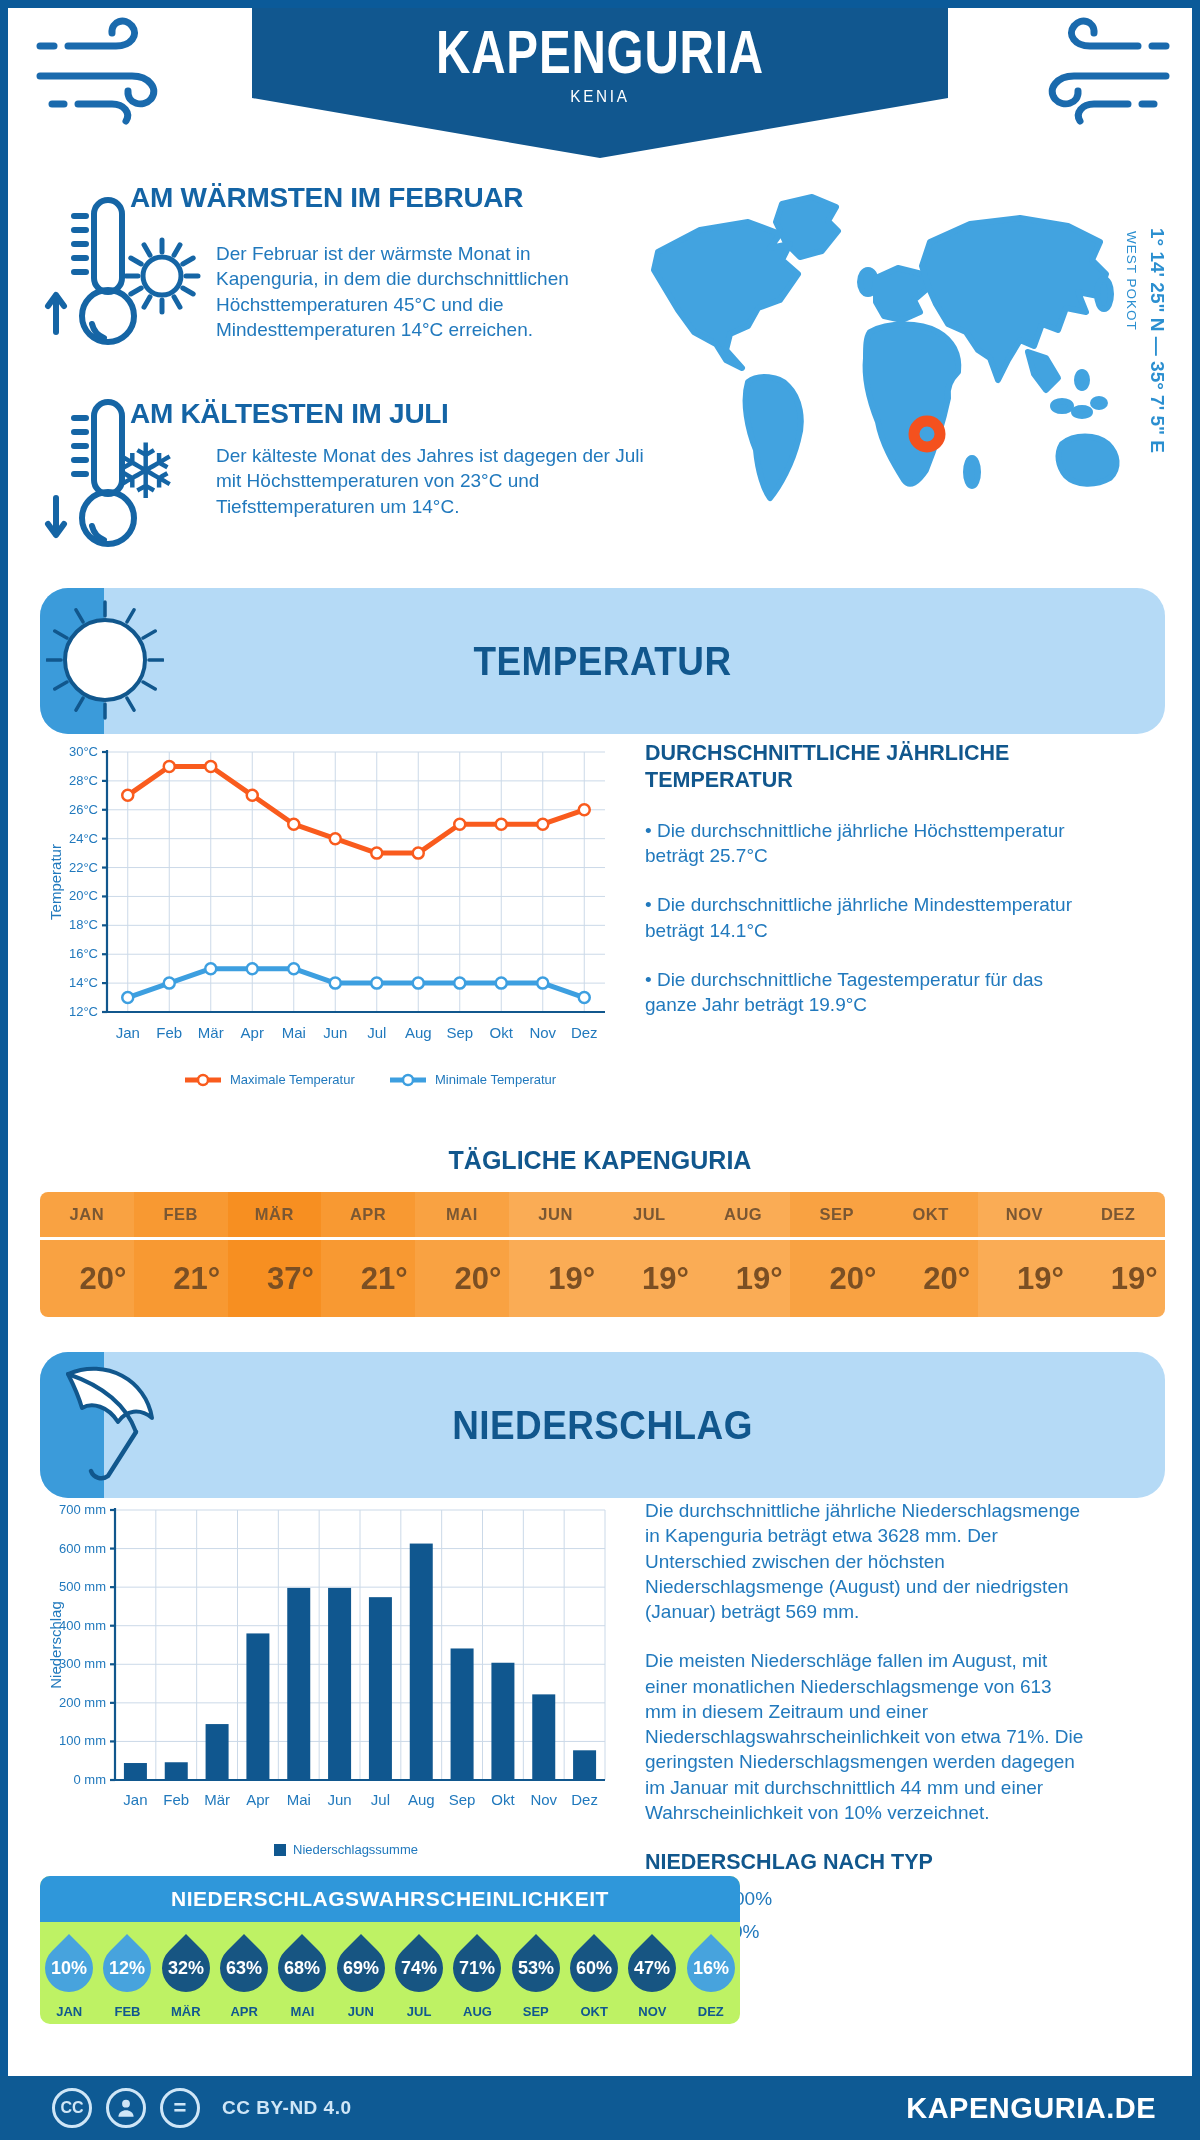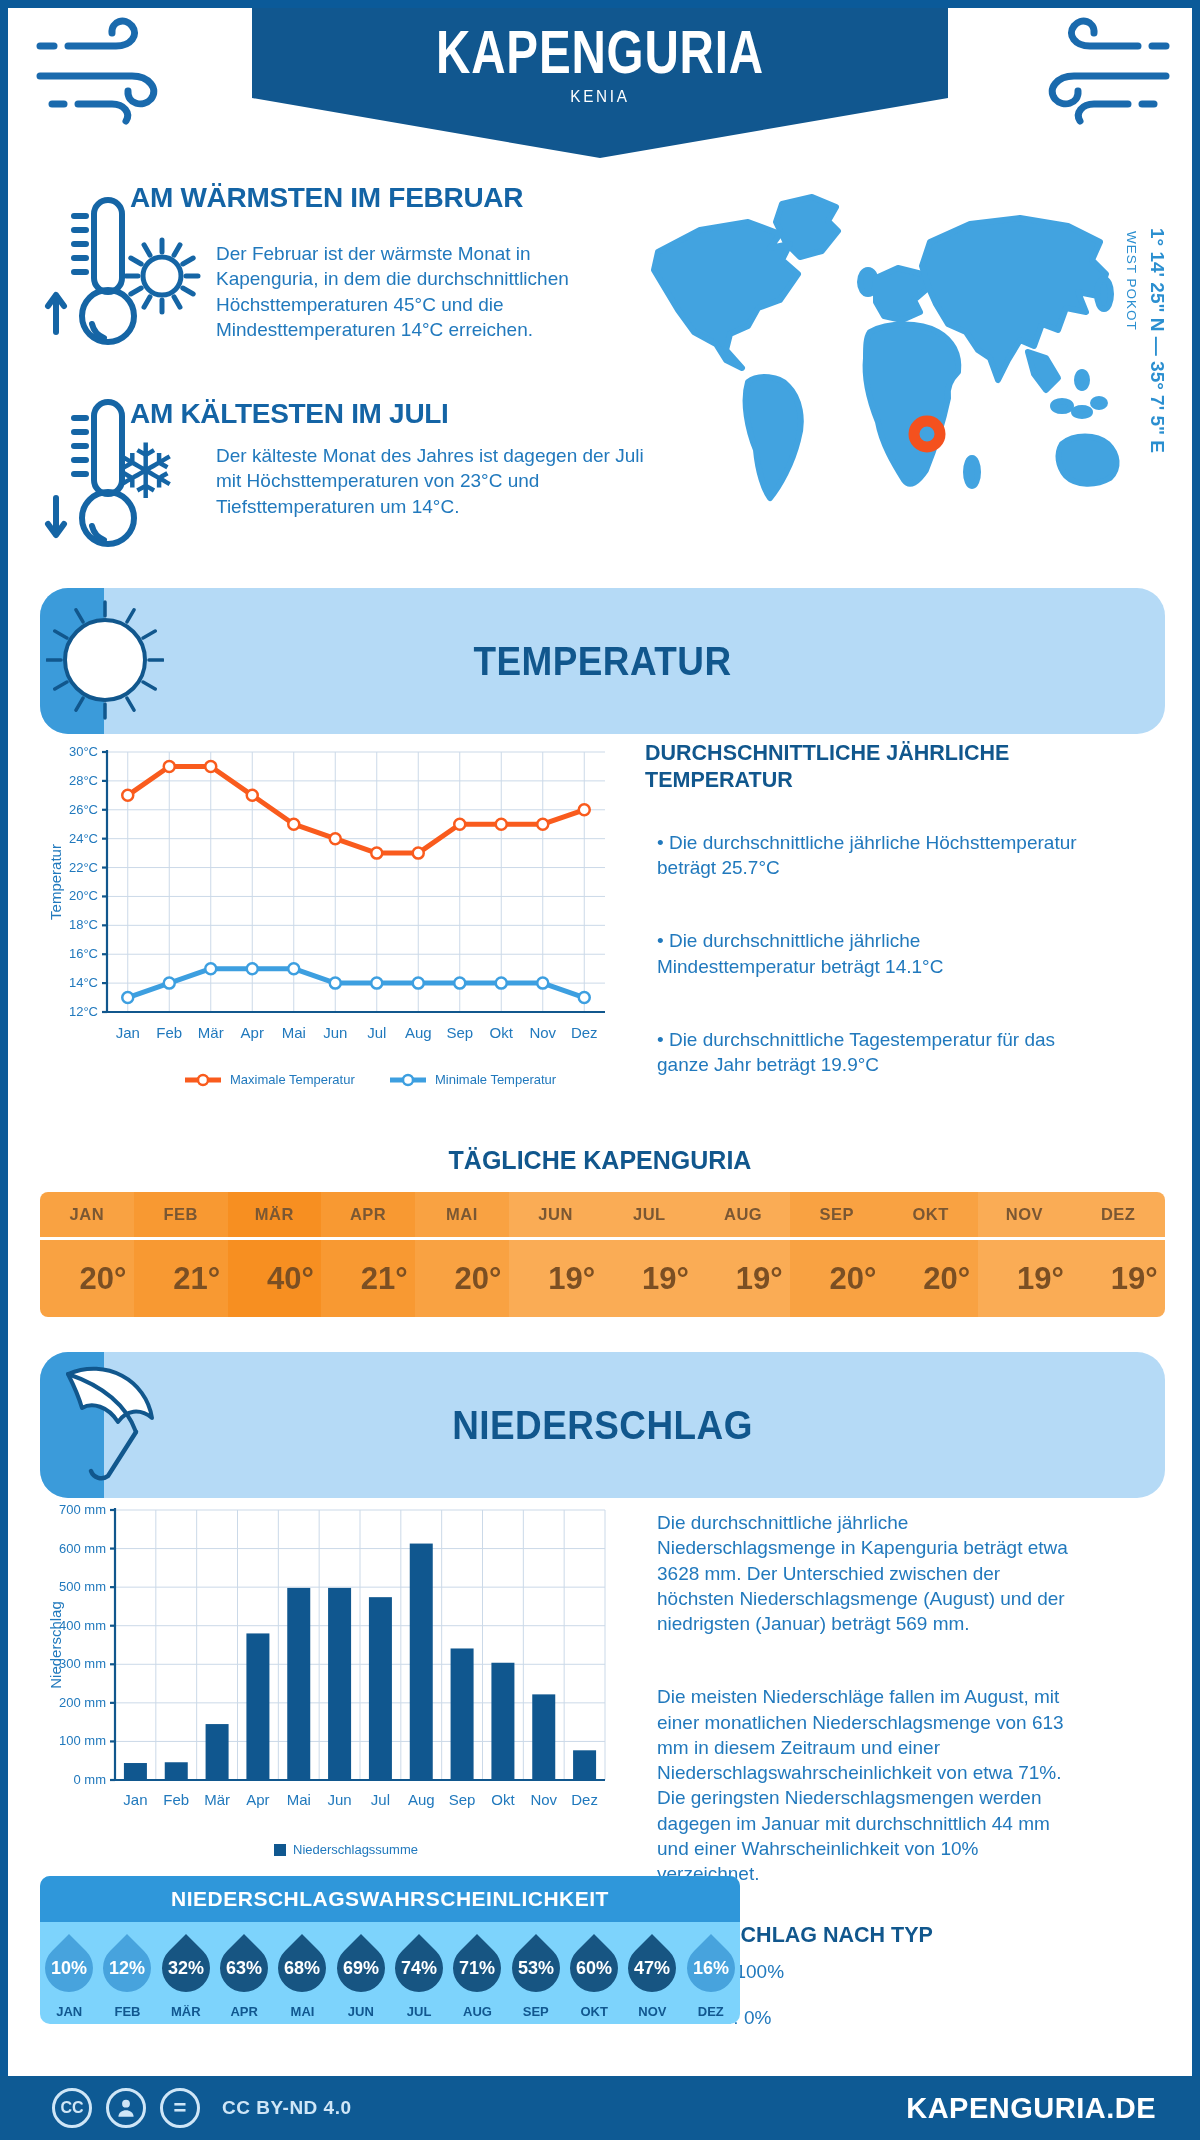--- a/index.html
+++ b/index.html
@@ -27,32 +27,32 @@
   .sec-title{width:1125px;height:146px;display:flex;align-items:center;justify-content:center;
              font-size:41px;font-weight:800;color:#11578D;letter-spacing:0.5px;transform:scaleX(0.9);}
   
   .tick{font-size:13px;fill:#2179BD;}
   .xlab{font-size:15px;fill:#2179BD;}
   .grid{stroke:#CBD9E8;stroke-width:1;}
   .axis{stroke:#11578D;stroke-width:2.2;}
   
   .txtcol{display:flex;flex-direction:column;gap:24px;}
   .txtcol h3{margin:0;font-size:21.5px;font-weight:800;color:#11578D;line-height:1.25;}
-  .txtcol p{margin:12px;font-size:19px;line-height:1.33;color:#2179BD;}
+  .txtcol p{margin:0;font-size:19px;line-height:1.33;color:#2179BD;}
   .center-head{width:1200px;text-align:center;font-size:25px;font-weight:800;color:#11578D;}
   
   #daily-table{width:1125px;height:125px;display:flex;border-radius:8px;overflow:hidden;}
   .dt-col{flex:1;display:flex;flex-direction:column;}
   .dt-m{height:45px;display:flex;align-items:center;justify-content:center;
         font-size:16.5px;font-weight:800;color:#7A5733;letter-spacing:0.5px;}
   .dt-sep{height:3px;background:#fff;}
   .dt-v{flex:1;display:flex;align-items:center;justify-content:center;
         font-size:31px;font-weight:800;color:#7B4F23;padding-left:32px;}
   
-  #prob-panel{width:700px;height:148px;border-radius:10px;overflow:hidden;background:#7dd3fc;}
+  #prob-panel{width:700px;height:148px;border-radius:10px;overflow:hidden;background:#bef264;}
   #prob-head{height:46px;background:#2F97DA;display:flex;align-items:center;justify-content:center;
              color:#fff;font-size:21px;font-weight:800;letter-spacing:0.5px;}
   #prob-body{position:relative;height:102px;display:flex;}
   .pp-col{position:relative;flex:1;height:100%;}
   .pp-drop{position:absolute;left:50%;top:22px;width:48px;height:48px;margin-left:-24px;
            border-radius:0 50% 50% 50%;transform:rotate(45deg);}
   .pp-drop span{display:flex;width:100%;height:100%;align-items:center;justify-content:center;
                 transform:rotate(-45deg);font-size:18px;font-weight:800;color:#fff;}
   .pp-m{position:absolute;bottom:5px;width:100%;text-align:center;
         font-size:13px;font-weight:800;color:#11578F;}
@@ -260,21 +260,21 @@
       <div class="dt-v">20°</div>
       </div>
       <div class="dt-col" style="background: rgb(248, 153, 50);">
         <div class="dt-m">FEB</div>
       <div class="dt-sep"></div>
       <div class="dt-v">21°</div>
       </div>
       <div class="dt-col" style="background: rgb(247, 143, 33);">
         <div class="dt-m">MÄR</div>
       <div class="dt-sep"></div>
-      <div class="dt-v">40°</div>
+      <div class="dt-v">37°</div>
       </div>
       <div class="dt-col" style="background: rgb(248, 153, 50);">
         <div class="dt-m">APR</div>
       <div class="dt-sep"></div>
       <div class="dt-v">21°</div>
       </div>
       <div class="dt-col" style="background: rgb(249, 162, 66);">
         <div class="dt-m">MAI</div>
       <div class="dt-sep"></div>
       <div class="dt-v">20°</div>

